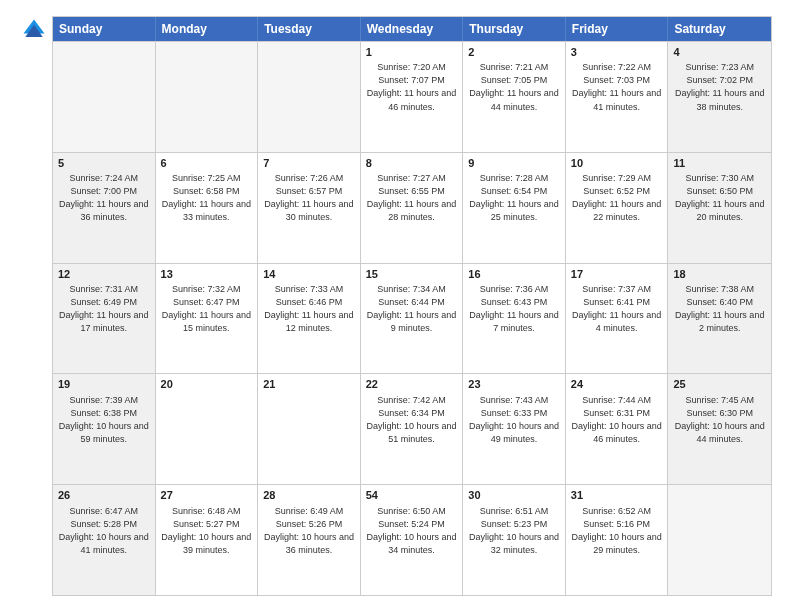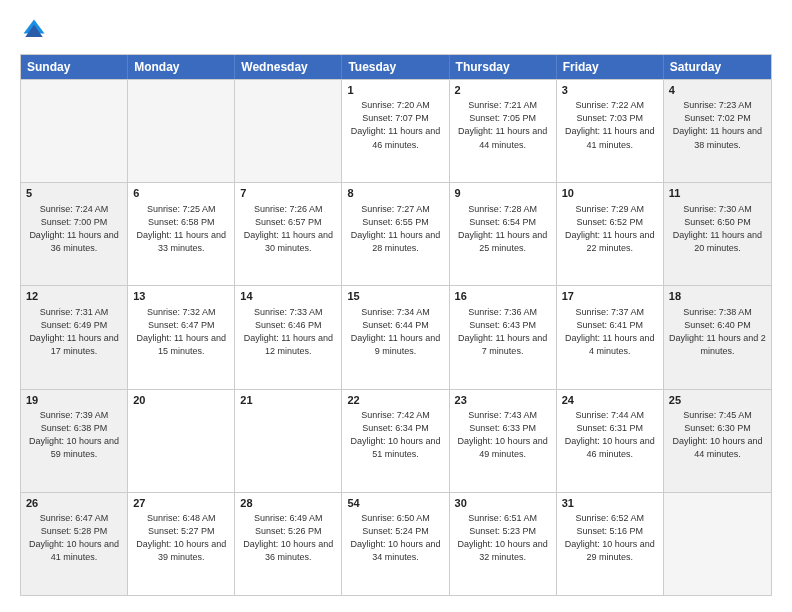--- a/index.html
+++ b/index.html
@@ -8,21 +8,21 @@
       background: #fff;
       width: 792px;
       height: 612px;
       overflow: hidden;
     }
     .page {
       width: 792px;
       height: 612px;
       padding: 16px 20px 16px 20px;
       display: flex;
-      flex-direction: column;
+      flex-direction: row;
     }
     .header {
       display: flex;
       justify-content: space-between;
       align-items: flex-start;
       margin-bottom: 10px;
     }
     .logo {
       display: flex;
       align-items: center;
@@ -127,22 +127,22 @@
     <div class="title-block">
       <div class="month-title"></div>
       <div class="location"></div>
     </div>
   </div>
 
   <div class="calendar">
     <div class="cal-header-row" id="cal-header">
         <div class="cal-header-cell">Sunday</div>
         <div class="cal-header-cell">Monday</div>
+        <div class="cal-header-cell">Tuesday</div>
         <div class="cal-header-cell">Wednesday</div>
-        <div class="cal-header-cell">Tuesday</div>
         <div class="cal-header-cell">Thursday</div>
         <div class="cal-header-cell">Friday</div>
         <div class="cal-header-cell">Saturday</div>
       </div>
     <div class="cal-body" id="cal-body">
         <div class="cal-row">
           <div class="cal-cell empty"></div>
           <div class="cal-cell empty"></div>
           <div class="cal-cell empty"></div>
           <div class="cal-cell">

